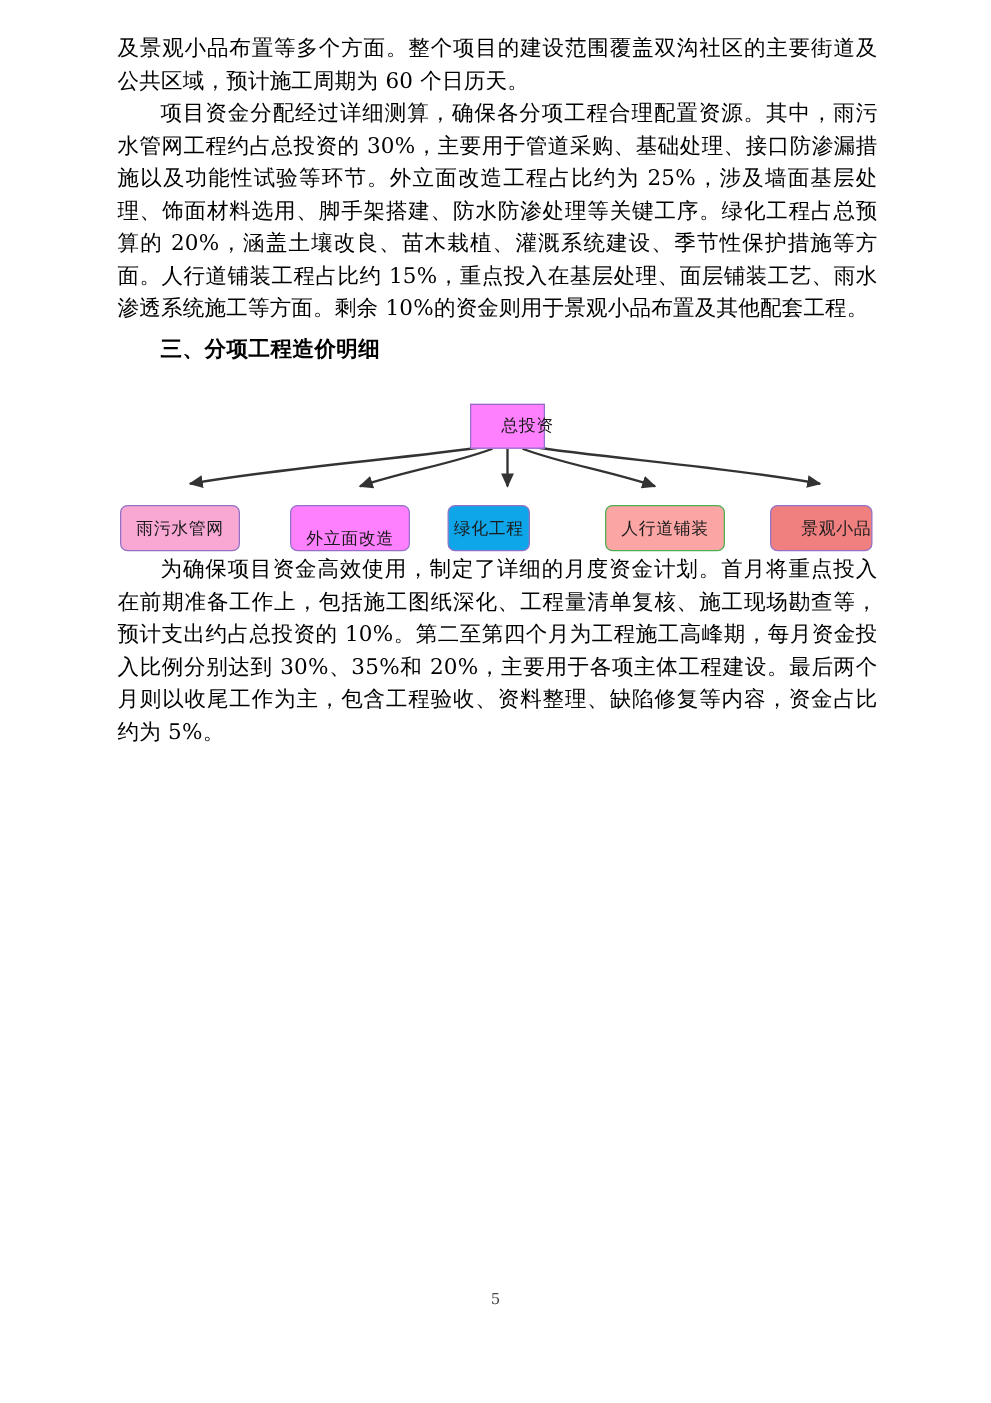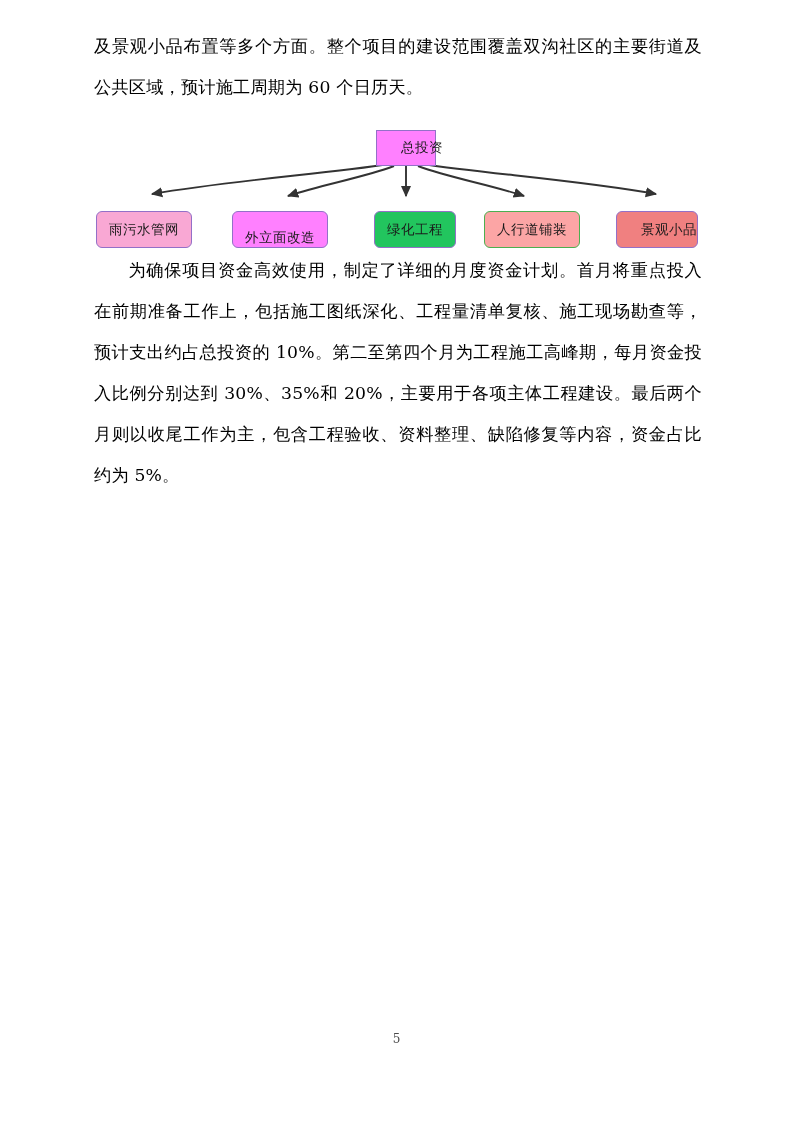--- a/index.html
+++ b/index.html
@@ -21,21 +21,21 @@
   }
   .content {
     position: absolute;
     left: 94px;
     top: 26px;
     width: 608px;
   }
   p.para {
     margin: 0;
     font-size: 17.2px;
-    line-height: 41px;
+    line-height: 26px;
     letter-spacing: 0.2px;
     text-align: justify;
     text-justify: inter-character;
     word-break: break-all;
     font-family: "DejaVu Serif", "Liberation Serif", serif;
   }
   p.indent {
     text-indent: 2em;
   }
   p.heading {
@@ -93,21 +93,23 @@
 </head>
 <body>
 
 <div id="page">
 
   <div class="content">
 
     <p class="para">及景观小品布置等多个方面。整个项目的建设范围覆盖双沟社区的主要街道及公共区域，预计施工周期为 60 个日历天。</p>
 
 
+    <p class="para indent">项目资金分配经过详细测算，确保各分项工程合理配置资源。其中，雨污水管网工程约占总投资的 30%，主要用于管道采购、基础处理、接口防渗漏措施以及功能性试验等环节。外立面改造工程占比约为 25%，涉及墙面基层处理、饰面材料选用、脚手架搭建、防水防渗处理等关键工序。绿化工程占总预算的 20%，涵盖土壤改良、苗木栽植、灌溉系统建设、季节性保护措施等方面。人行道铺装工程占比约 15%，重点投入在基层处理、面层铺装工艺、雨水渗透系统施工等方面。剩余 10%的资金则用于景观小品布置及其他配套工程。</p>
 
+    <p class="heading">三、分项工程造价明细</p>
 
     <div class="figure">
       <svg width="608" height="142" viewBox="0 0 608 142">
         <defs>
           <marker id="arrowhead" markerWidth="7" markerHeight="7" refX="5.4" refY="3.1" orient="auto" markerUnits="strokeWidth">
             <path d="M0,0.4 L6,3.1 L0,5.8 z" fill="#333333"></path>
           </marker>
         </defs>
 
         <path d="M 296,56 C 230,66 140,72 58,86" stroke="#333333" stroke-width="1.9" fill="none" marker-end="url(#arrowhead)"></path>
@@ -122,21 +124,21 @@
       </div>
 
       <div class="node-box node-child" style="left:2px; top:103px; width:96px; height:37px; background:#f9a8d4; border:1.4px solid #9370c8;">
         <span>雨污水管网</span>
       </div>
 
       <div class="node-box node-child" style="left:138px; top:103px; width:96px; height:37px; background:#ff80ff; border:1.4px solid #9370c8;align-items:flex-end;">
         <span>外立面改造</span>
       </div>
 
-      <div class="node-box node-child" style="left:280px; top:103px; width:82px; height:37px; background:#22c55e; border:1.4px solid #9370c8;">
+      <div class="node-box node-child" style="left:264px; top:103px; width:66px; height:37px; background:#0ea5e9; border:1.4px solid #9370c8;">
         <span>绿化工程</span>
       </div>
 
       <div class="node-box node-child" style="left:390px; top:103px; width:96px; height:37px; background:#fca5a5; border:1.4px solid #4caf50;">
         <span>人行道铺装</span>
       </div>
 
       <div class="node-box node-child" style="left:522px; top:103px; width:82px; height:37px; background:#f08080; border:1.4px solid #9370c8;justify-content:flex-end;">
         <span>景观小品</span>
       </div>

